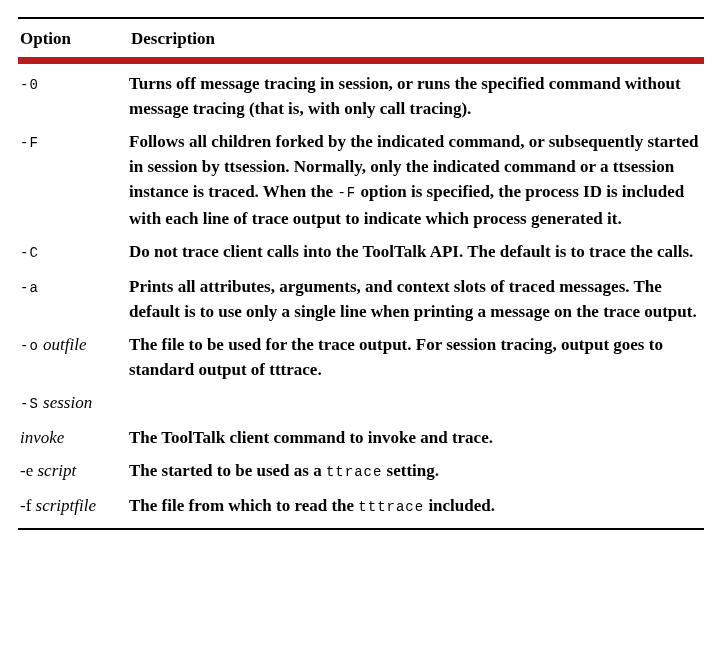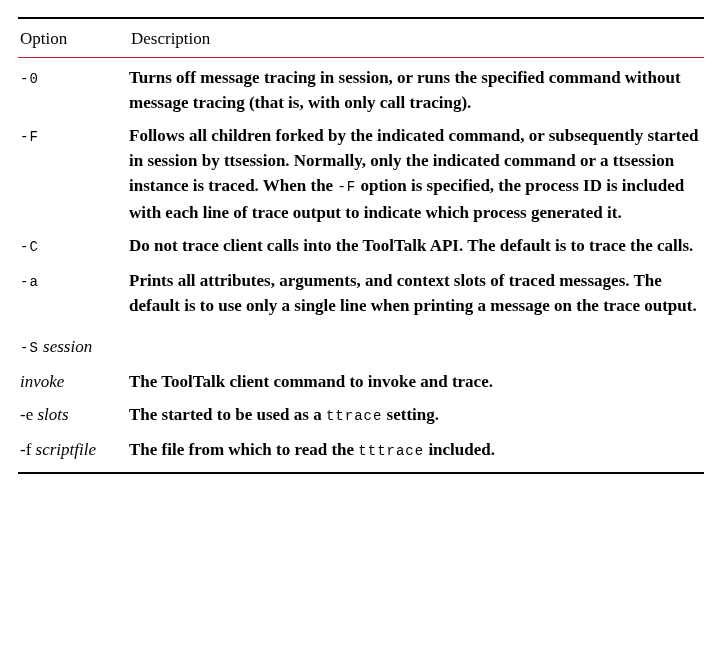--- a/index.html
+++ b/index.html
@@ -15,22 +15,22 @@
     width: 721px; height: 652px;
     padding: 17px 17px 0 18px;
   }
   .options-table {
     width: 686px;
     border-top: 2px solid #000;
   }
   .header-row {
     display: flex;
     padding: 7px 0 6px 2px;
-    border-bottom: 1px solid #b91c1c;
-    font-weight: normal;
+    border-bottom: 7px solid #b91c1c;
+    font-weight: bold;
     font-size: 17px;
     line-height: 25px;
   }
   .col-option {
     width: 111px;
     flex: none;
   }
   .col-desc { flex: 1; }
   .rows { padding-top: 7px; }
   .row {
@@ -86,33 +86,35 @@
     <div class="opt"><span class="s-mono">-C</span></div>
     <div class="desc"><span class="s-serif">Do not trace client calls into the ToolTalk API.  The default is to trace the calls.</span></div>
   </div>
 
   <div class="row">
     <div class="opt"><span class="s-mono">-a</span></div>
     <div class="desc"><span class="s-serif">Prints all attributes, arguments, and context slots of traced messages. The default is to use only a single line when printing a message on the trace output.</span></div>
   </div>
 
   <div class="row">
+    <div class="opt"><span class="s-mono">-o</span><span class="s-serif"> </span><span class="s-italic">outfile</span></div>
+    <div class="desc"><span class="s-serif">The file to be used for the trace output. For session tracing, output goes to standard output of tttrace.</span></div>
   </div>
 
   <div class="row">
     <div class="opt"><span class="s-mono">-S</span><span class="s-serif"> </span><span class="s-italic">session</span></div>
   </div>
 
   <div class="row">
     <div class="opt"><span class="s-italic">invoke</span></div>
     <div class="desc"><span class="s-serif">The ToolTalk client command to invoke and trace.</span></div>
   </div>
 
   <div class="row">
-    <div class="opt"><span class="s-plain">-e</span><span class="s-serif"> </span><span class="s-italic">slots</span></div>
+    <div class="opt"><span class="s-plain">-e</span><span class="s-serif"> </span><span class="s-italic">script</span></div>
     <div class="desc"><span class="s-serif">The started to be used as a </span><span class="s-mono">ttrace</span><span class="s-serif"> setting.</span></div>
   </div>
 
   <div class="row">
     <div class="opt"><span class="s-plain">-f</span><span class="s-serif"> </span><span class="s-italic">scriptfile</span></div>
     <div class="desc"><span class="s-serif">The file from which to read the </span><span class="s-mono">tttrace</span><span class="s-serif"> included.</span></div>
   </div>
 </div>
     <div class="bottom-rule"></div>
   </div>

